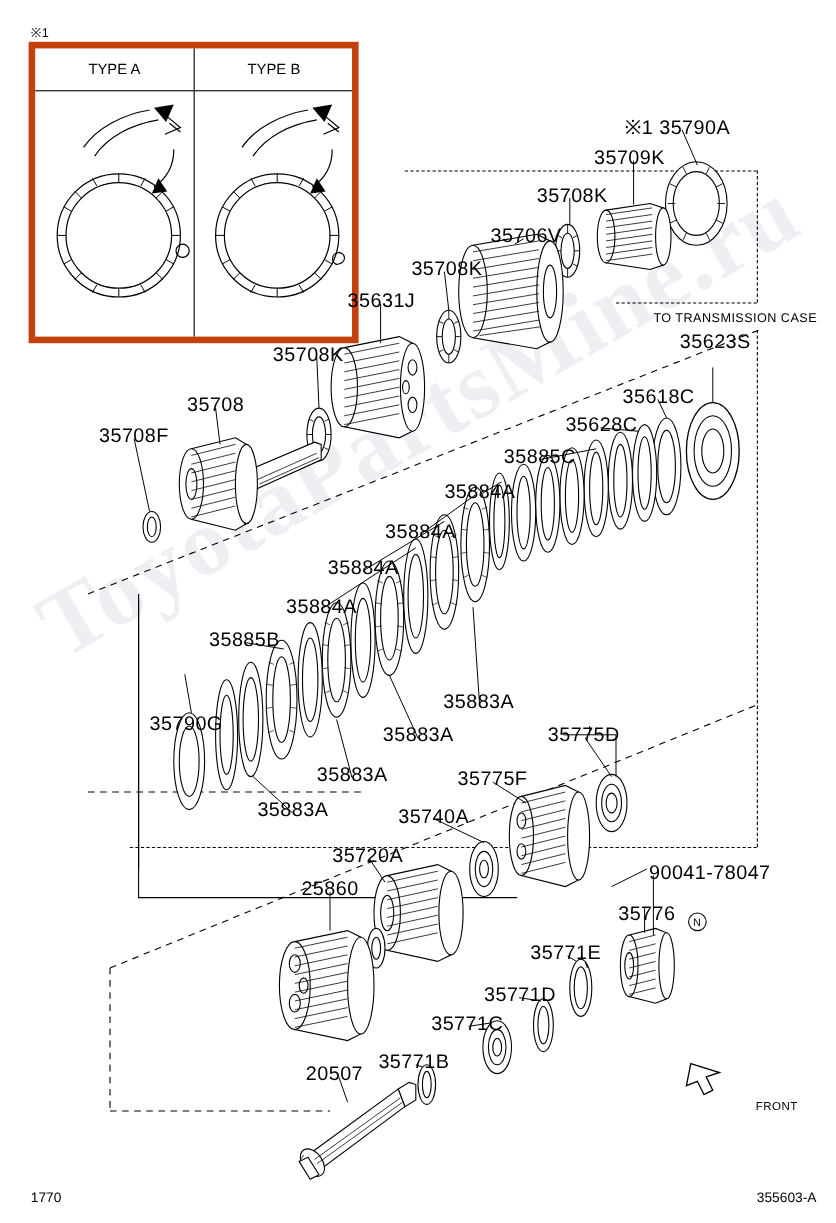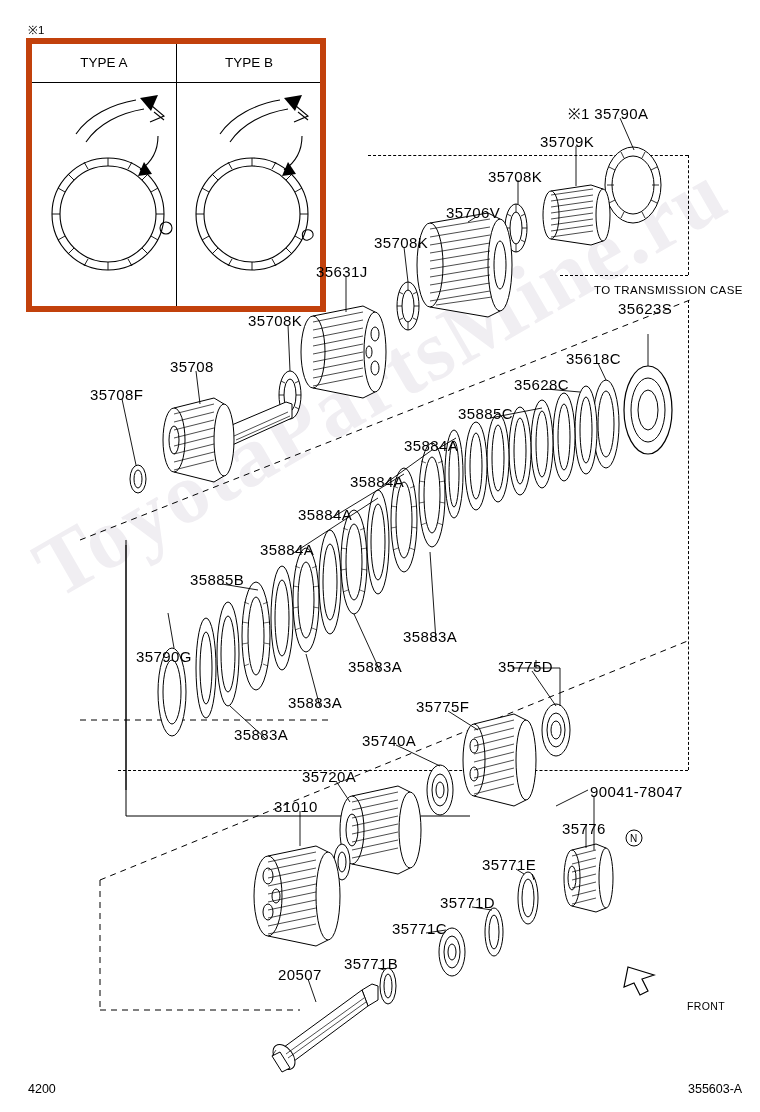--- a/index.html
+++ b/index.html
@@ -34,21 +34,21 @@
     color: #f0eef2;
     letter-spacing: 2px;
     white-space: nowrap;
     pointer-events: none;
     user-select: none;
     font-family: "Liberation Serif", serif;
   }
   
   .lbl {
     position: absolute;
-    font-size: 15px;
+    font-size: 18px;
     font-family: "Liberation Sans", sans-serif;
     letter-spacing: 0.4px;
     white-space: nowrap;
     color: #000;
   }
   .lbl.small { font-size: 11.5px; }
   .lbl.tiny { font-size: 10.5px; }
   .dash {
     position: absolute;
     border: 0;
@@ -706,29 +706,29 @@
 
   <div class="lbl" style="left:403px; top:628px;">35883A</div>
   <div class="lbl" style="left:348px; top:658px;">35883A</div>
   <div class="lbl" style="left:288px; top:694px;">35883A</div>
   <div class="lbl" style="left:234px; top:726px;">35883A</div>
 
   <div class="lbl" style="left:498px; top:658px;">35775D</div>
   <div class="lbl" style="left:416px; top:698px;">35775F</div>
   <div class="lbl" style="left:362px; top:732px;">35740A</div>
   <div class="lbl" style="left:302px; top:768px;">35720A</div>
-  <div class="lbl" style="left:274px; top:798px;">31010</div>
+  <div class="lbl" style="left:274px; top:798px;">25860</div>
 
   <div class="lbl" style="left:590px; top:783px;">90041-78047</div>
   <div class="lbl" style="left:562px; top:820px;">35776</div>
   <div class="lbl" style="left:482px; top:856px;">35771E</div>
   <div class="lbl" style="left:440px; top:894px;">35771D</div>
   <div class="lbl" style="left:392px; top:920px;">35771C</div>
   <div class="lbl" style="left:344px; top:955px;">35771B</div>
   <div class="lbl" style="left:278px; top:966px;">20507</div>
 
   <div class="lbl small" style="left:594px; top:284px;">TO TRANSMISSION CASE</div>
   <div class="lbl tiny" style="left:652px; top:1000px;margin-left:35px;">FRONT</div>
 
-  <div class="footer-left">4200</div>
+  <div class="footer-left">1770</div>
   <div class="footer-right">355603-A</div>
 
 </div>
 
 </body></html>

